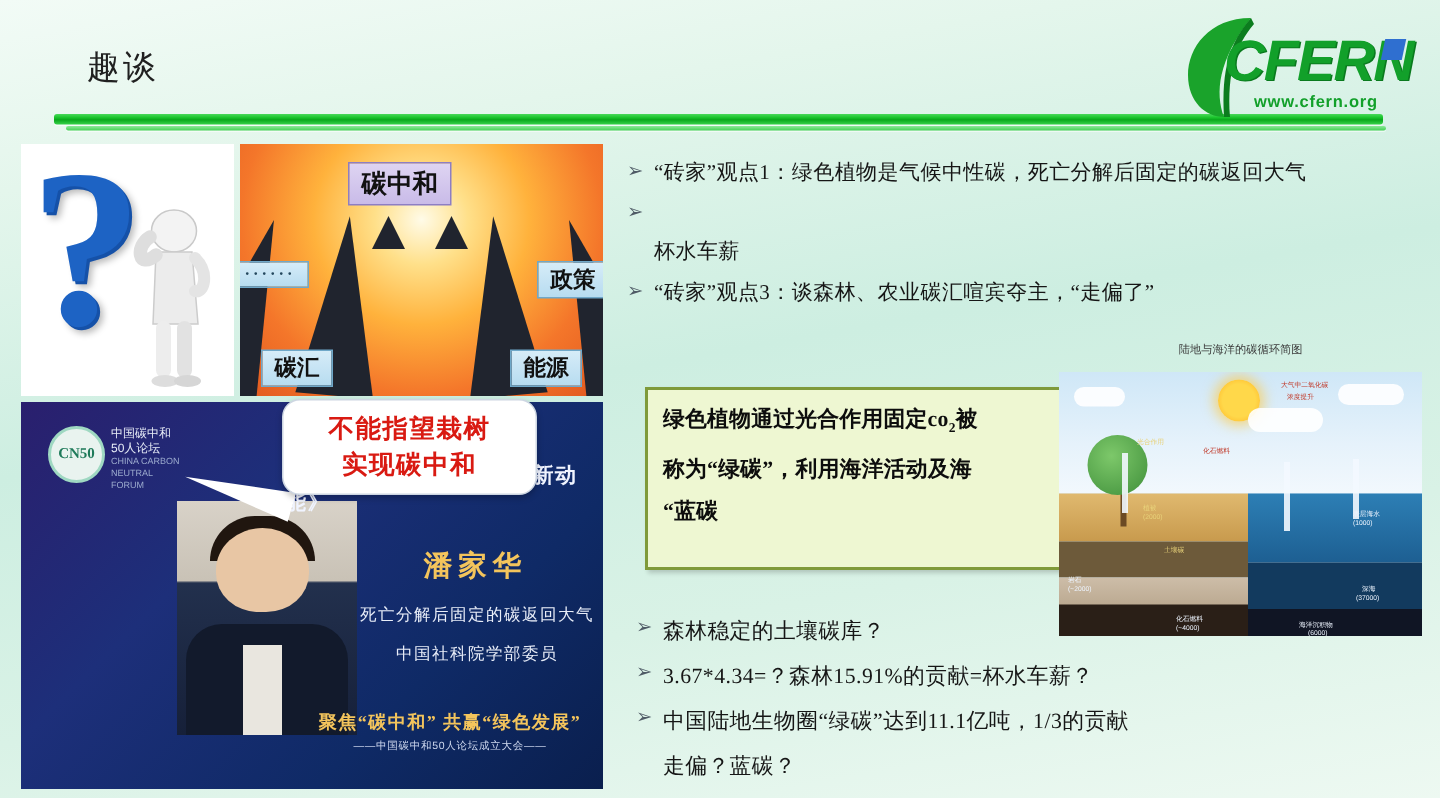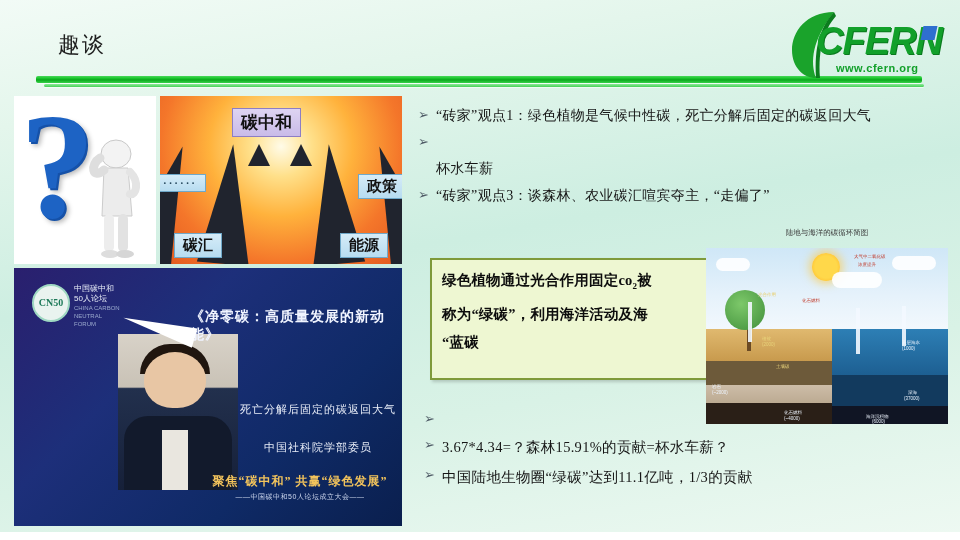--- a/index.html
+++ b/index.html
@@ -132,21 +132,21 @@
   .sp-name {
     position:absolute; left:228px; top:96px; width:150px; text-align:center;
     color:#f3c45c; font-size:19px; font-weight:900; letter-spacing:4px;
     font-family:"Liberation Serif","DejaVu Serif",serif;
   }
   .sp-role1, .sp-role2 {
     position:absolute; left:206px; width:196px; text-align:center;
     color:#e8edf8; font-size:11px; letter-spacing:1px;
   }
   .sp-role1 { top:134px; }
-  .sp-role2 { top:160px;margin-top:12px; }
+  .sp-role2 { top:160px; }
   .sp-footline {
     position:absolute; left:186px; top:205px; width:200px; text-align:center;
     color:#f3c45c; font-size:12px; font-weight:900; letter-spacing:1px;
     font-family:"Liberation Serif",serif;
   }
   .sp-subfoot {
     position:absolute; left:186px; top:224px; width:200px; text-align:center;
     color:#cfd9ef; font-size:7px; letter-spacing:.5px;
   }
   .sp-title-book {
@@ -302,27 +302,32 @@
     </div>
 
     <div class="sp-photo">
       <div class="sp-body"></div>
       <div class="sp-shirt"></div>
       <div class="sp-hair"></div>
       <div class="sp-face"></div>
     </div>
 
     <div class="sp-title-book">《净零碳：高质量发展的新动能》</div>
+    <div class="sp-name">潘家华</div>
     <div class="sp-role1">死亡分解后固定的碳返回大气</div>
     <div class="sp-role2">中国社科院学部委员</div>
     <div class="sp-footline">聚焦“碳中和”  共赢“绿色发展”</div>
     <div class="sp-subfoot">——中国碳中和50人论坛成立大会——</div>
   </div>
 
   <div class="bubble-tail"></div>
+  <div class="bubble">
+    <span>不能指望栽树</span>
+    <span>实现碳中和</span>
+  </div>
 
   <div id="def-box">
     <p><span>绿色植物通过光合作用固定co</span><sub>2</sub><span>被</span></p>
     <p>称为“绿碳”，利用海洋活动及海</p>
     <p>“蓝碳</p>
   </div>
 
   <div class="cycle-caption">陆地与海洋的碳循环简图</div>
   <div class="imgbox" id="pic-cycle">
     <div class="cy-sky"></div>
@@ -361,25 +366,30 @@
     <div class="cy-label white" style="left:196px; top:98px;">(1000)</div>
     <div class="cy-label white" style="left:202px; top:142px;">深海</div>
     <div class="cy-label white" style="left:198px; top:148px;">(37000)</div>
     <div class="cy-label white" style="left:160px; top:166px;">海洋沉积物</div>
     <div class="cy-label white" style="left:166px; top:171px;">(6000)</div>
   </div>
 
   <div class="bullets" id="bullets-bottom">
     <div class="bullet-row">
       <div class="bullet-mark">➢</div>
+      <div class="bullet-text">森林稳定的土壤碳库？</div>
     </div>
     <div class="bullet-row">
       <div class="bullet-mark">➢</div>
       <div class="bullet-text">3.67*4.34=？森林15.91%的贡献=杯水车薪？</div>
     </div>
     <div class="bullet-row">
       <div class="bullet-mark">➢</div>
       <div class="bullet-text">中国陆地生物圈“绿碳”达到11.1亿吨，1/3的贡献</div>
+    </div>
+    <div class="bullet-row">
+      <div class="bullet-mark"></div>
+      <div class="bullet-text">走偏？蓝碳？</div>
     </div>
   </div>
 
   <div class="footer-strip"></div>
 </div>
 
 </body></html>

